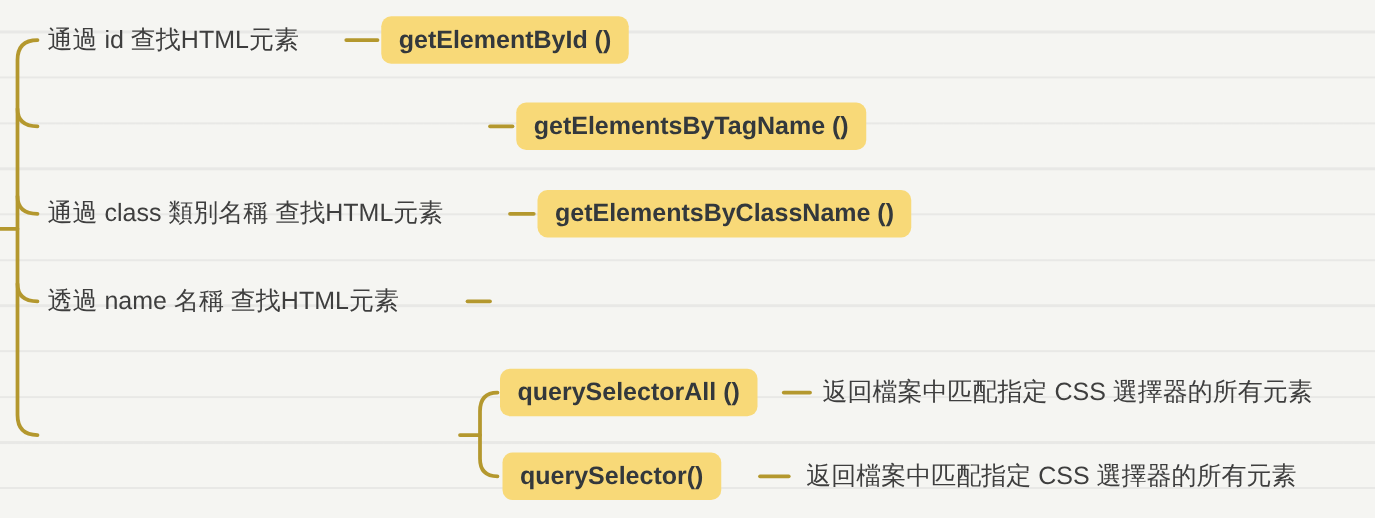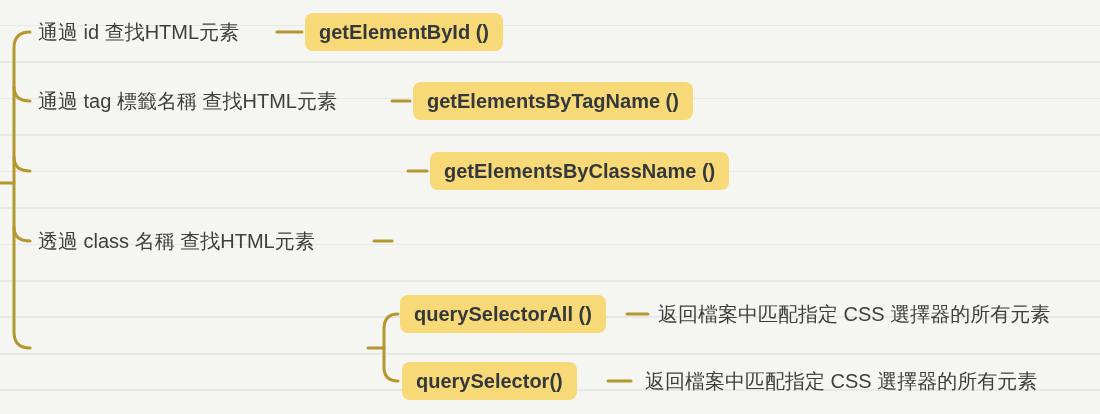--- a/index.html
+++ b/index.html
@@ -70,22 +70,22 @@
       <line x1="408" y1="171" x2="427" y2="171"></line>
       <line x1="374" y1="241" x2="392" y2="241"></line>
       <path d="M368,348 H384"></path>
       <path d="M398,314 Q384,314 384,329 V367 Q384,381 398,381"></path>
       <line x1="627" y1="314" x2="648" y2="314"></line>
       <line x1="608" y1="381" x2="631" y2="381"></line>
     </g>
   </svg>
 
   <div class="branch-label" style="left:38px;top:18px">通過 id 查找HTML元素</div>
-  <div class="branch-label" style="left:38px;top:87px">通過 tag 標籤名稱 查找HTML元素</div>
-  <div class="branch-label" style="left:38px;top:227px">透過 class 名稱 查找HTML元素</div>
+  <div class="branch-label" style="left:38px;top:157px">通過 class 類別名稱 查找HTML元素</div>
+  <div class="branch-label" style="left:38px;top:227px">透過 name 名稱 查找HTML元素</div>
 
   <div class="method-node" style="left:305px;top:13px">getElementById ()</div>
   <div class="method-node" style="left:430px;top:152px">getElementsByClassName ()</div>
   <div class="method-node" style="left:413px;top:82px">getElementsByTagName ()</div>
   <div class="method-node" style="left:402px;top:362px">querySelector()</div>
   <div class="method-node" style="left:400px;top:295px">querySelectorAll ()</div>
 
   <div class="desc-label" style="left:658px;top:300px">返回檔案中匹配指定 CSS 選擇器的所有元素</div>
   <div class="desc-label" style="left:645px;top:367px">返回檔案中匹配指定 CSS 選擇器的所有元素</div>
 

